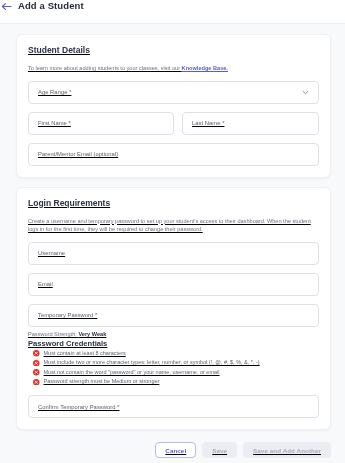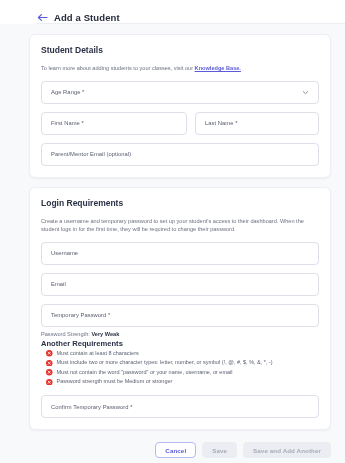--- a/index.html
+++ b/index.html
@@ -11,44 +11,44 @@
     background: #ffffff;
     font-family: "Liberation Sans", sans-serif;
     overflow: hidden;
   }
 
   
   #topbar {
     height: 24px;
     background: #ffffff;
     display: flex;
-    align-items: flex-end;
+    align-items: flex-start;
     border-bottom: 1px solid #eceef3;
-    margin-left: 36px;
   }
   #back-arrow {
     width: 12px; height: 12px;
     display: flex; align-items: center; justify-content: center;
     margin-right: 6px;
     cursor: pointer;
   }
   #back-arrow svg { display: block; }
   #page-title {
     font-size: 9.5px;
     font-weight: bold;
     color: #262b3d;
     letter-spacing: .1px;
   }
 
   
   #canvas {
     height: 439px;
     background: #f8f9fb;
-    padding: 10px 14px 0 29px;
+    padding: 10px 14px 0 16px;
     position: relative;
+    text-decoration: underline;
   }
 
   .card {
     background: #ffffff;
     border-radius: 6px;
     border: 1px solid #edeff4;
     box-shadow: 0 1px 2px rgba(30,35,60,.05);
     padding: 9px 11px 11px 11px;
     margin-bottom: 9px;
   }
@@ -224,21 +224,21 @@
 
     <div class="field" style="margin-bottom:4px;">
       <span class="ph">Temporary Password *</span>
     </div>
 
     <div class="pw-strength">
       <span>Password Strength:</span>
       <b>Very Weak</b>
     </div>
 
-    <div class="pw-req-title">Another Requirements</div>
+    <div class="pw-req-title">Password Credentials</div>
 
     <ul class="pw-list">
       <li>
         <span class="xbadge">
           <svg width="6.5" height="6.5" viewBox="0 0 10 10" aria-hidden="true">
             <circle cx="5" cy="5" r="5" fill="#e8302a"></circle>
             <path d="M3.3 3.3L6.7 6.7M6.7 3.3L3.3 6.7" stroke="#ffffff" stroke-width="1.25" stroke-linecap="round"></path>
           </svg>
         </span>
         <span>Must contain at least 8 characters</span>

